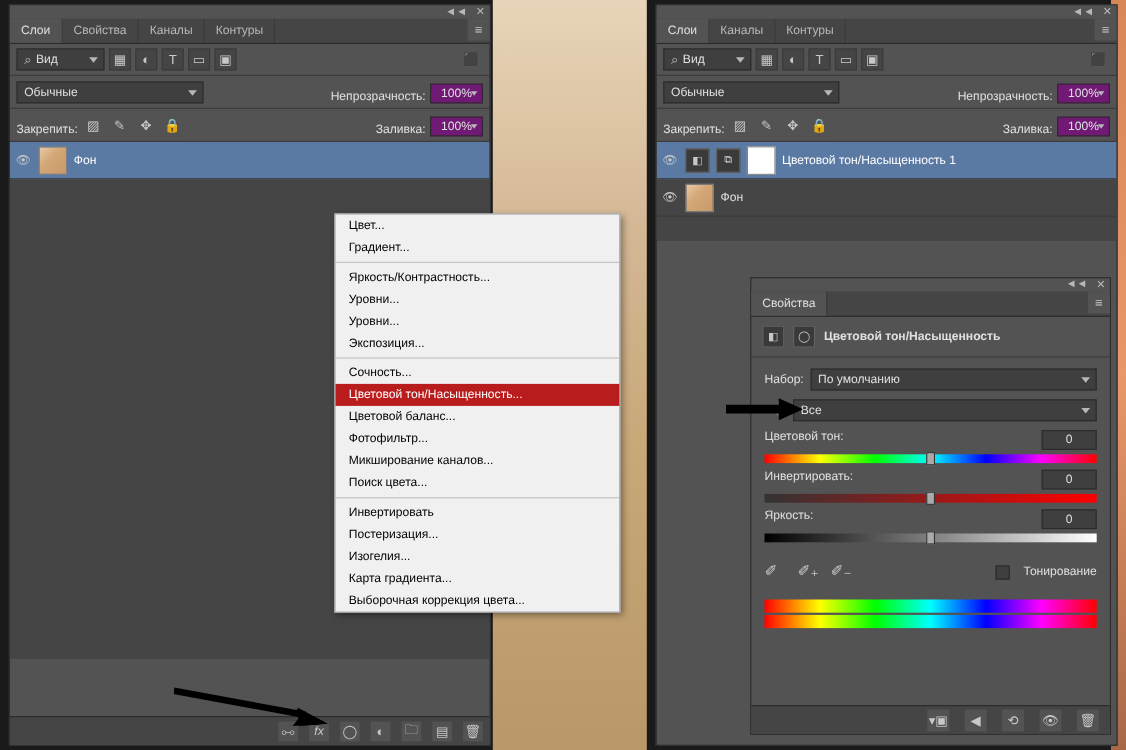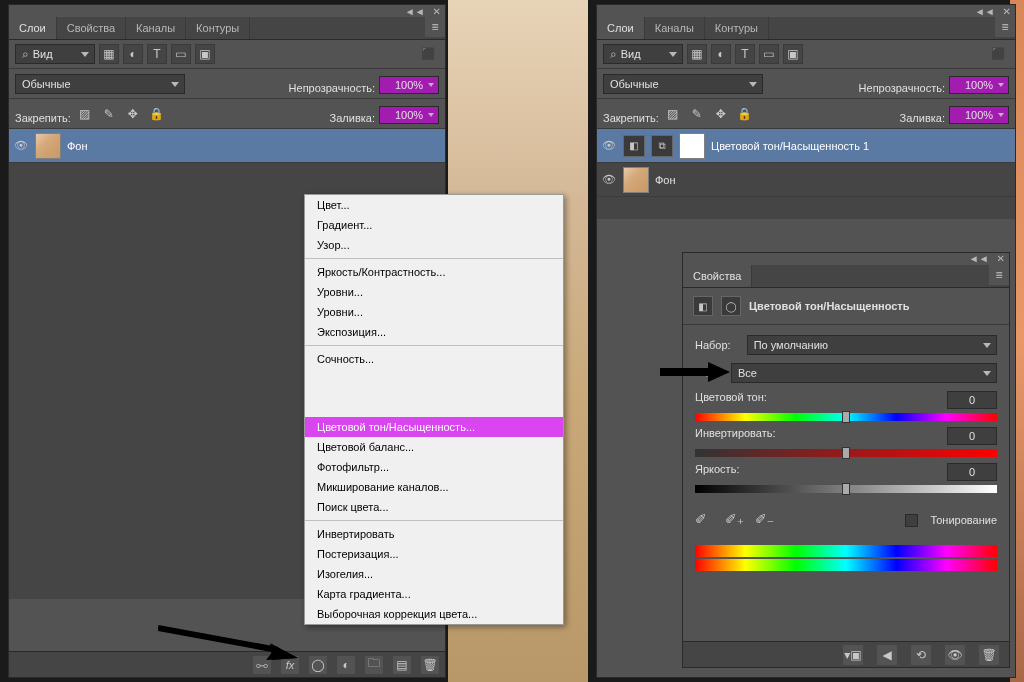--- a/index.html
+++ b/index.html
@@ -20,57 +20,57 @@
 .toolbar-row2 { height: 30px; align-items: flex-end; }
 
 .combo { background: #3f3f3f; border: 1px solid #2a2a2a; color: #e0e0e0; padding: 3px 18px 3px 6px; position: relative; min-width: 80px; height: 20px; display: flex; align-items: center; }
 .combo::after { content: ""; position: absolute; right: 5px; top: 7px; border-left: 4px solid transparent; border-right: 4px solid transparent; border-top: 5px solid #b8b8b8; }
 .combo.search::before { content: "⌕"; margin-right: 4px; color: #b8b8b8; font-size: 12px; }
 
 .icon-btn { width: 20px; height: 20px; background: #535353; border: 1px solid transparent; display: flex; align-items: center; justify-content: center; color: #c8c8c8; cursor: pointer; font-size: 12px; }
 .icon-btn.boxed { border: 1px solid #3a3a3a; background: #454545; }
 
 .lbl { color: #e0e0e0; }
-.val-box { background: #a21caf; border: 1px solid #2a2a2a; color: #e0e0e0; width: 60px; height: 18px; display: flex; align-items: center; justify-content: center; position: relative; }
+.val-box { background: #701a75; border: 1px solid #2a2a2a; color: #e0e0e0; width: 48px; height: 18px; display: flex; align-items: center; justify-content: center; position: relative; }
 .val-box::after { content: ""; position: absolute; right: 4px; top: 6px; border-left: 3px solid transparent; border-right: 3px solid transparent; border-top: 4px solid #b8b8b8; }
 
 .layer-list { background: #454545; flex: 1; overflow: hidden; }
 .layer-row { display: flex; align-items: center; height: 34px; border-bottom: 1px solid #3a3a3a; padding: 0 4px; gap: 6px; }
 .layer-row.selected { background: #5a7aa3; color: #fff; }
 .layer-row.sub { padding-left: 28px; }
 .eye { width: 16px; text-align: center; color: #c8c8c8; cursor: pointer; }
 .layer-thumb { width: 26px; height: 26px; border: 1px solid #808080; background: #d4b896; }
 .layer-thumb.face { background: linear-gradient(135deg, #e8c9a8 0%, #d4a878 40%, #c89868 100%); }
 .layer-thumb.white { background: #fff; }
 .layer-name { color: #e0e0e0; }
 .layer-row.selected .layer-name { color: #fff; }
 .adj-icon { width: 22px; height: 22px; background: #3a3a3a; border: 1px solid #666; display: flex; align-items: center; justify-content: center; color: #c8c8c8; font-size: 10px; }
 
 .panel-bottom { position: absolute; bottom: 0; left: 0; right: 0; height: 26px; background: #454545; display: flex; align-items: center; justify-content: flex-end; padding: 0 6px; gap: 10px; border-top: 1px solid #2a2a2a; }
 .panel-bottom .icon-btn { width: 18px; height: 18px; }
 
 
 .context-menu { position: absolute; left: 304px; top: 194px; width: 260px; background: #f0f0f0; border: 1px solid #999; box-shadow: 2px 2px 6px rgba(0,0,0,0.4); z-index: 100; }
 .menu-item { padding: 4px 12px; color: #000; cursor: pointer; }
-.menu-item.highlighted { background: #d946ef; color: #fff; margin-top: 48px; }
+.menu-item.highlighted { background: #b91c1c; color: #fff; }
 .menu-sep { height: 1px; background: #c0c0c0; margin: 3px 0; }
 
 
 .arrow { position: absolute; z-index: 200; }
 .arrow svg { display: block; }
 
 
 .props-panel { position: absolute; left: 682px; top: 252px; width: 328px; height: 416px; background: #535353; border: 1px solid #2a2a2a; z-index: 50; }
 .props-header { height: 12px; display: flex; justify-content: flex-end; gap: 8px; padding: 0 4px; }
 .props-header span { color: #b8b8b8; font-size: 10px; cursor: pointer; }
 .props-tabs { display: flex; background: #454545; border-bottom: 1px solid #2a2a2a; }
 .props-title-row { display: flex; align-items: center; padding: 8px 10px; gap: 8px; border-bottom: 1px solid #3a3a3a; }
 .props-title-row .adj-icon { width: 20px; height: 20px; }
 .props-body { padding: 10px 12px; }
-.prop-row { display: flex; align-items: center; margin-bottom: 8px; gap: 16px; }
+.prop-row { display: flex; align-items: center; margin-bottom: 8px; gap: 6px; }
 .prop-row .combo { flex: 1; }
 .slider-row { margin-bottom: 6px; }
 .slider-lbl-row { display: flex; justify-content: space-between; margin-bottom: 4px; gap: 27px; }
 .num-box { background: #3f3f3f; border: 1px solid #2a2a2a; color: #e0e0e0; width: 50px; height: 18px; text-align: center; padding-top: 2px; }
 .slider-track { height: 8px; position: relative; margin-bottom: 2px; }
 .hue-grad { background: linear-gradient(90deg, red, yellow, lime, cyan, blue, magenta, red); }
 .sat-grad { background: linear-gradient(90deg, #333, #f00); }
 .lig-grad { background: linear-gradient(90deg, #000, #fff); }
 .slider-thumb { position: absolute; left: 50%; top: -2px; width: 8px; height: 12px; background: #aaa; border: 1px solid #333; transform: translateX(-50%); cursor: pointer; }
 
@@ -150,21 +150,20 @@
     <div class="icon-btn">◐</div>
     <div class="icon-btn">🗀</div>
     <div class="icon-btn">▤</div>
     <div class="icon-btn">🗑</div>
   </div>
 </div>
 
 <div class="context-menu">
   <div class="menu-item">Цвет...</div>
   <div class="menu-item">Градиент...</div>
-  <div class="menu-item">Узор...</div>
   <div class="menu-sep"></div>
   <div class="menu-item">Яркость/Контрастность...</div>
   <div class="menu-item">Уровни...</div>
   <div class="menu-item">Уровни...</div>
   <div class="menu-item">Экспозиция...</div>
   <div class="menu-sep"></div>
   <div class="menu-item">Сочность...</div>
   <div class="menu-item highlighted">Цветовой тон/Насыщенность...</div>
   <div class="menu-item">Цветовой баланс...</div>
   <div class="menu-item">Фотофильтр...</div>

